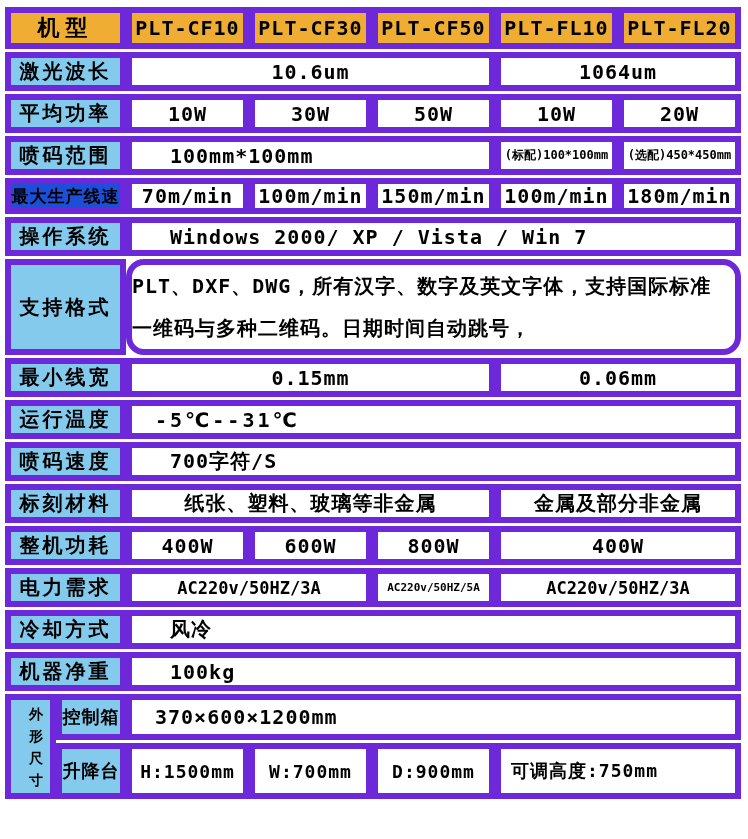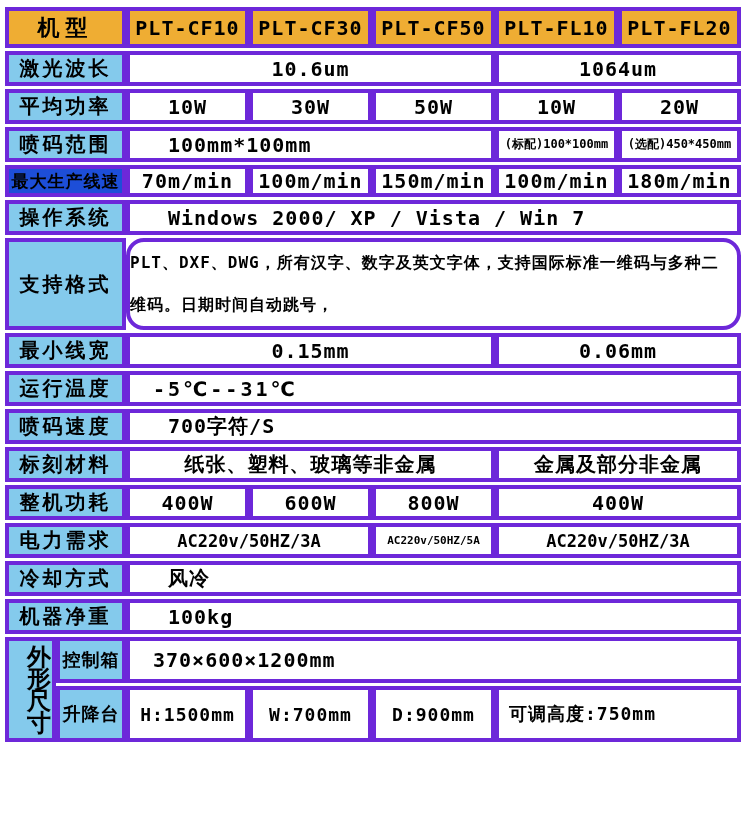--- a/index.html
+++ b/index.html
@@ -9,21 +9,21 @@
     color:#000;
   }
   .wrap{padding:4px 0 0 5px;}
   table.spec{
     table-layout:fixed;
     border-collapse:separate;
     border-spacing:0 3px;
     width:736px;
   }
   td{
-    border:4px solid #6d28d9;
+    border:6px solid #6d28d9;
     box-sizing:border-box;
     background:#fff;
     text-align:center;
     vertical-align:middle;
     font-weight:bold;
     font-size:20px;
     letter-spacing:1px;
     white-space:nowrap;
     overflow:hidden;
     padding:0;
@@ -39,27 +39,27 @@
   td.model-hdr{font-size:22px;letter-spacing:6px;}
   td.lbl{background:#84CAEC;font-size:20px;letter-spacing:3px;}
   td.lbl-long{background:#1d4ed8;font-size:17px;letter-spacing:1px;}
   td.left{text-align:left;padding-left:38px;}
   td.left-sm{text-align:left;padding-left:23px;}
   td.small{font-size:12px;letter-spacing:0;}
   td.ac{font-size:17px;letter-spacing:0;}
   td.ac-sm{font-size:11px;letter-spacing:0;margin-top:23px;}
   td.fmt{
     white-space:normal;text-align:left;
-    font-size:16px;line-height:42px;letter-spacing:1px;
+    font-size:20px;line-height:42px;letter-spacing:1px;
     padding-right:10px;border-radius:18px;
   }
   td.temp{letter-spacing:3px;}
   td.dim-v{
     background:#84CAEC;white-space:normal;
-    font-size:24px;line-height:22px;letter-spacing:2px;
+    font-size:14px;line-height:22px;letter-spacing:2px;
     padding:0 18px;text-align:center;
   }
   td.lift-val{font-size:18px;letter-spacing:1px;}
   td.lift-adj{font-size:18px;letter-spacing:1px;text-align:left;padding-left:10px;}
 </style>
 </head>
 <body>
 
 <div class="wrap">
 <table class="spec">

